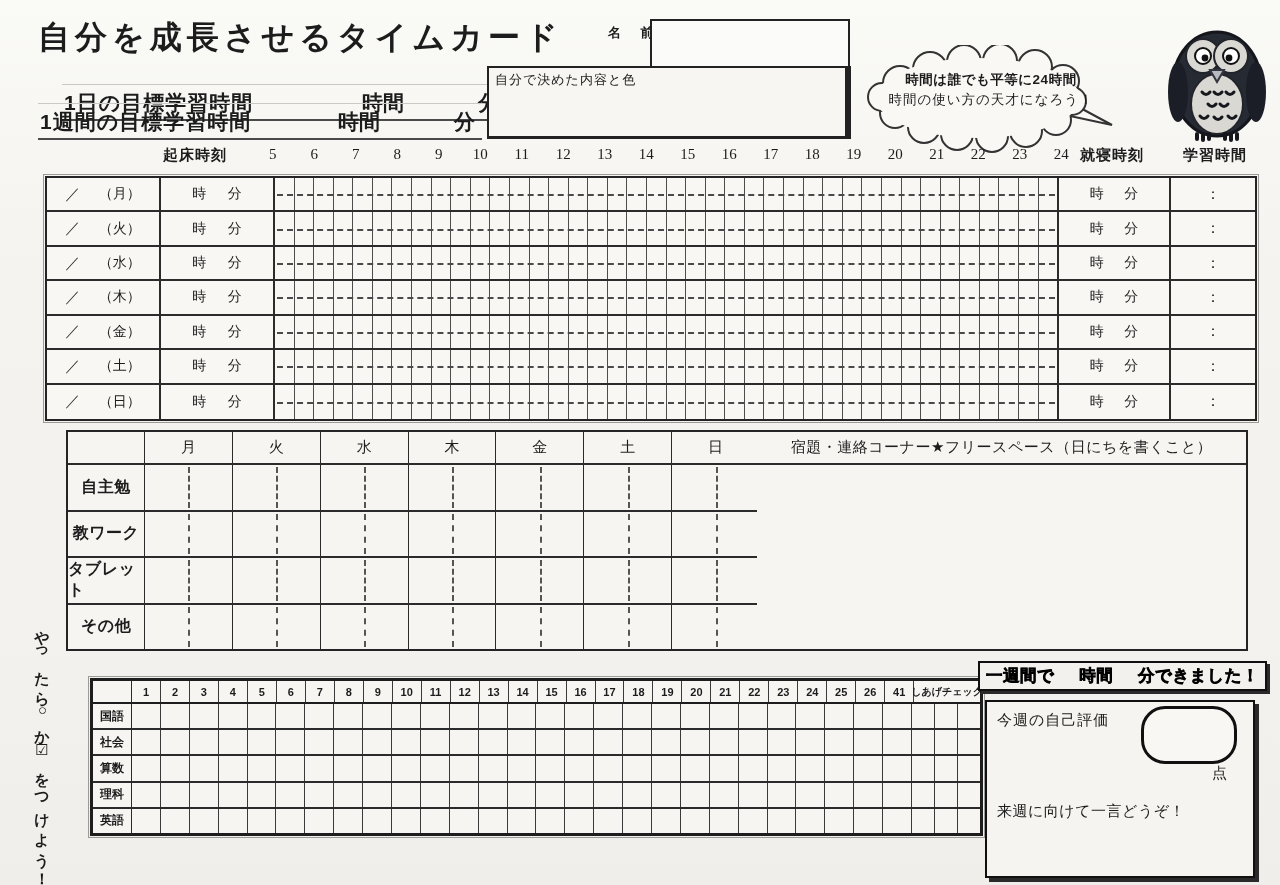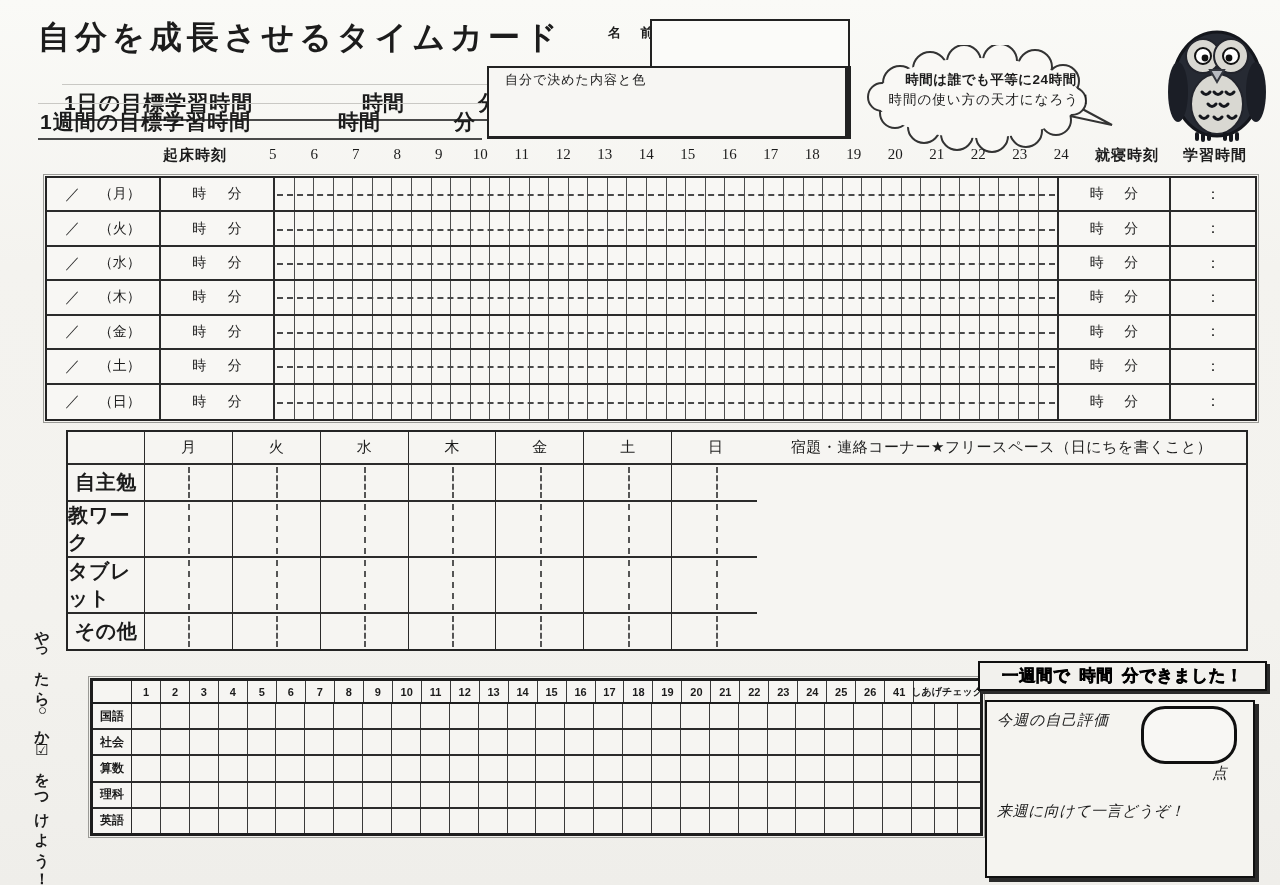--- a/index.html
+++ b/index.html
@@ -15,35 +15,35 @@
   #goal-day{top:84px;margin-left:24px;}
   #goal-week{top:103px;}
   .goal-line .lbl{position:absolute;left:2px;top:4px;font-size:21px;font-weight:700;letter-spacing:1px;}
   .goal-line .unit-h{position:absolute;left:300px;top:4px;font-size:21px;font-weight:700;}
   .goal-line .unit-m{position:absolute;left:416px;top:4px;font-size:21px;font-weight:700;}
   .goal-line .blank{position:absolute;top:6px;height:24px;}
   .goal-line .blank.b1{left:250px;width:48px;}
   .goal-line .blank.b2{left:352px;width:60px;}
   #content-box{position:absolute;left:487px;top:66px;width:356px;height:68px;background:#f7f6f3;
                border:2px solid #222;border-right-width:6px;border-bottom-width:3px;}
-  #content-box .lbl{font-size:13px;padding:3px 16px;letter-spacing:1px;}
+  #content-box .lbl{font-size:13px;padding:3px 6px;letter-spacing:1px;}
 
   
   #bubble{position:absolute;left:860px;top:45px;width:262px;height:108px;}
   #bubble-text{position:absolute;left:885px;top:70px;width:212px;text-align:center;line-height:1.5;}
   #bubble-text .l1{font-size:13.5px;font-weight:700;letter-spacing:0.5px;}
   #bubble-text .l2{font-size:13.5px;font-family:"Liberation Serif","DejaVu Serif",serif;letter-spacing:1px;}
   #owl{position:absolute;left:1162px;top:20px;width:110px;height:126px;}
 
   
   #tc-head{position:absolute;left:45px;top:146px;width:1208px;height:26px;font-size:15px;}
   #wake-head{position:absolute;left:118px;width:110px;text-align:left;font-weight:600;letter-spacing:1px;}
   #hours-head{position:absolute;left:207px;width:830px;display:flex;}
   #hours-head span{flex:1;text-align:center;font-family:"Liberation Serif","DejaVu Serif",serif;}
-  #sleep-head{position:absolute;left:1035px;width:94px;text-align:center;font-weight:600;letter-spacing:1px;}
+  #sleep-head{position:absolute;left:1035px;width:94px;text-align:left;font-weight:600;letter-spacing:1px;}
   #study-head{position:absolute;left:1128px;width:84px;text-align:center;font-weight:600;letter-spacing:1px;}
 
   
   #timecard{position:absolute;left:45px;top:176px;width:1208px;height:241px;
             border:2px solid #242424;outline:1px solid #9a9a96;outline-offset:1px;
             display:grid;grid-template-rows:repeat(7,1fr);background:#f8f7f4;}
   .tc-row{display:flex;border-bottom:2px solid #2b2b2b;}
   .tc-row:last-child{border-bottom:none;}
   .tc-cell{display:flex;align-items:center;justify-content:center;font-size:14px;}
   .tc-date{width:112px;border-right:2px solid #2b2b2b;justify-content:space-evenly;
@@ -60,21 +60,21 @@
   .tc-study{width:84px;border-left:2px solid #2b2b2b;font-size:15px;
             font-family:"Liberation Serif","DejaVu Serif",serif;}
 
   
   #week-summary{position:absolute;left:66px;top:430px;width:691px;height:217px;
                 border:2px solid #242424;background:#f6f5f2;display:flex;flex-direction:column;}
   .ws-row{display:flex;flex:1;border-bottom:2px solid #2b2b2b;}
   .ws-row:last-child{border-bottom:none;}
   .ws-row.head{flex:0 0 31px;}
   .ws-label{width:76px;border-right:1.5px solid #2b2b2b;display:flex;align-items:center;justify-content:center;
-            font-size:20px;font-weight:700;letter-spacing:0.5px;}
+            font-size:16px;font-weight:700;letter-spacing:0.5px;}
   .ws-cell{flex:1;border-right:1.5px solid #2b2b2b;position:relative;}
   .ws-cell:last-child{border-right:none;}
   .ws-cell.day-head{display:flex;align-items:center;justify-content:center;font-size:15px;
                     font-family:"Liberation Serif","DejaVu Serif",serif;}
   .ws-cell.body::before{content:"";position:absolute;left:50%;top:2px;bottom:2px;border-left:2px dashed #555;}
   #free-space{position:absolute;left:757px;top:430px;width:489px;height:217px;
               border:2px solid #242424;border-left:none;background:#f6f5f2;display:flex;flex-direction:column;}
   #free-space .fs-head{flex:0 0 31px;border-bottom:2px solid #2b2b2b;display:flex;align-items:center;justify-content:center;
                        font-size:15px;letter-spacing:0.5px;}
   #free-space .fs-body{flex:1;}
@@ -95,25 +95,25 @@
   .ck-cell{flex:1;border-right:1px solid #3a3a3a;}
   .ck-cell.num{display:flex;align-items:center;justify-content:center;font-size:11px;font-weight:700;}
   .ck-finish-head{width:66px;display:flex;align-items:center;justify-content:center;
                   font-size:10px;font-weight:700;white-space:nowrap;}
   .ck-fcell{width:22px;border-right:1px solid #3a3a3a;}
   .ck-fcell:last-child{border-right:none;}
 
   
   #banner{position:absolute;left:978px;top:661px;width:289px;height:30px;background:#f2f1ed;
           border:2.5px solid #101010;box-shadow:3px 3px 0 #2a2a2a;
-          display:flex;align-items:center;justify-content:space-between;padding:0 22px;box-sizing:border-box;}
+          display:flex;align-items:center;justify-content:space-between;padding:0 6px;box-sizing:border-box;}
   #banner span{font-size:16.5px;font-weight:900;letter-spacing:0.5px;-webkit-text-stroke:0.6px #000;}
   #banner .gap{flex:1;}
   #eval-box{position:absolute;left:985px;top:700px;width:270px;height:178px;background:#f5f4f0;
-            border:2.5px solid #101010;box-shadow:4px 4px 0 #2a2a2a;box-sizing:border-box;font-style:italic;}
+            border:2.5px solid #101010;box-shadow:4px 4px 0 #2a2a2a;box-sizing:border-box;}
   #eval-title{position:absolute;left:10px;top:9px;font-size:15px;letter-spacing:1px;}
   #score-pill{position:absolute;right:16px;top:4px;width:90px;height:52px;border:3.5px solid #101010;border-radius:24px;background:#f8f7f4;}
   #points-label{position:absolute;right:26px;top:62px;font-size:15px;}
   #comment-prompt{position:absolute;left:10px;top:100px;font-size:15px;letter-spacing:0.5px;}
   #comment-area{position:absolute;left:6px;top:110px;right:6px;bottom:6px;}
 </style>
 </head>
 <body>
 
 <div id="page">

